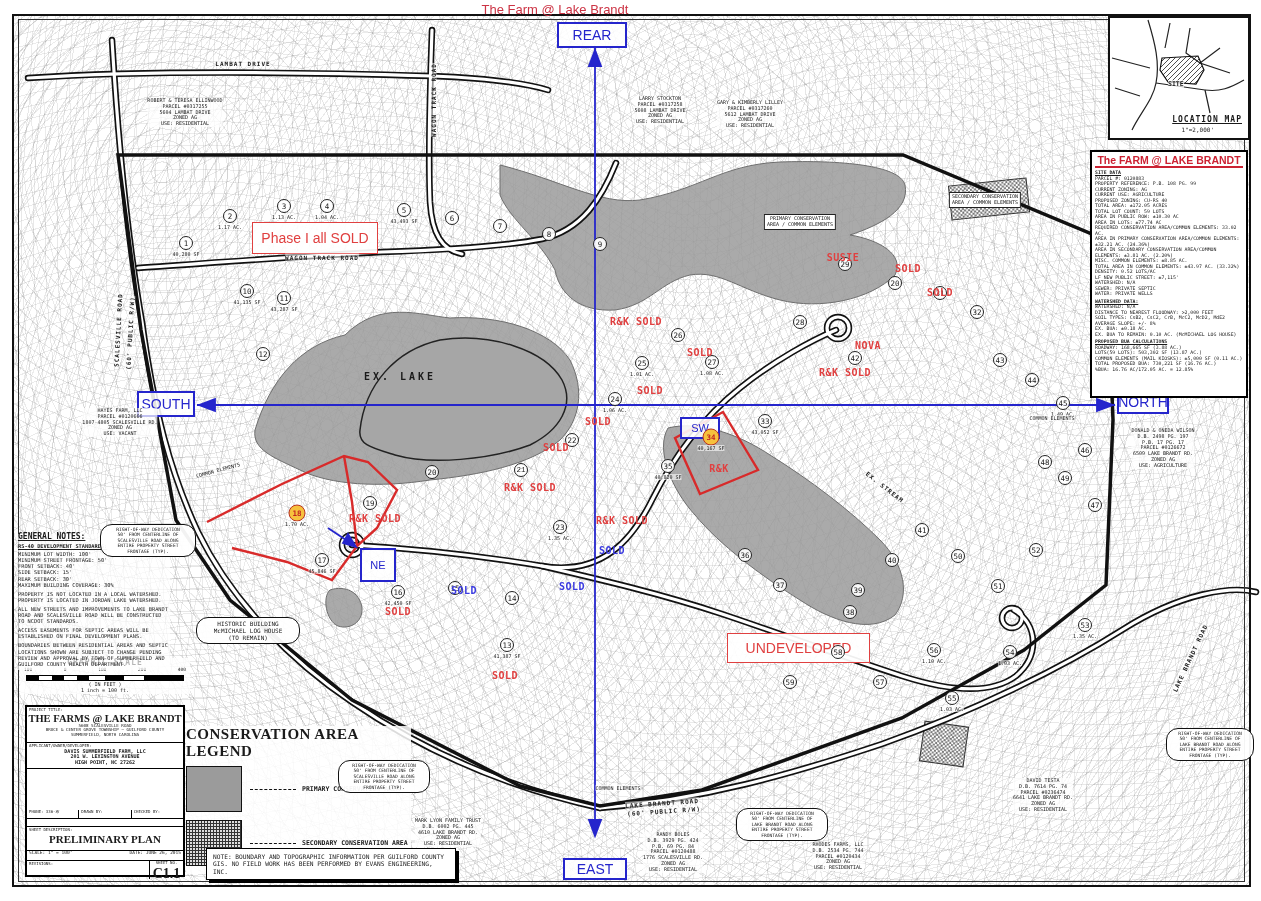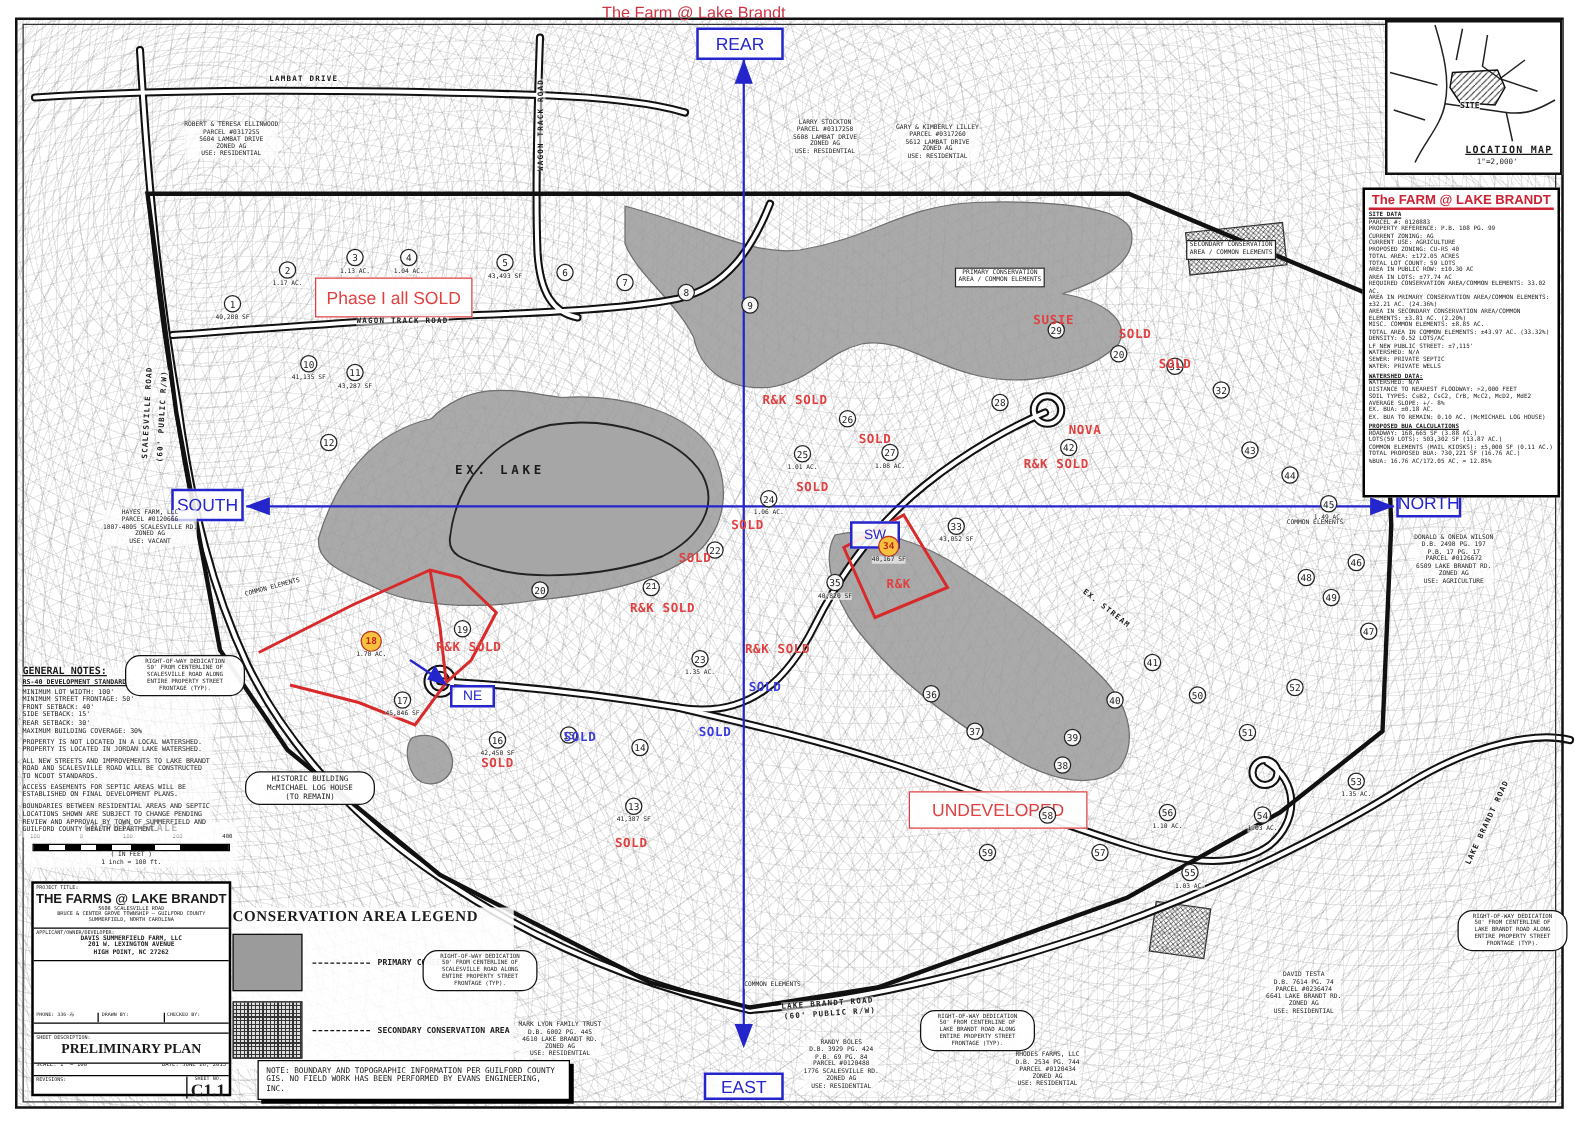--- a/index.html
+++ b/index.html
@@ -54,35 +54,35 @@
   .locmap{border:2.5px solid #111;background:#fff;}
   .locmap .lm-title{position:absolute;right:6px;bottom:14px;font-size:8px;font-weight:bold;text-decoration:underline;letter-spacing:1px;}
   .locmap .lm-scale{position:absolute;right:34px;bottom:5px;font-size:6px;}
   .locmap .lm-site{position:absolute;left:58px;top:62px;font-size:6.5px;font-weight:bold;background:rgba(255,255,255,.7);}
   .sitedata{border:2px solid #000;background:#fff;padding:2px 3px;overflow:hidden;}
   .sitedata .sd-title{font-family:"Liberation Sans",sans-serif;font-size:10.5px;font-weight:bold;color:#cc2233;
                       text-align:center;border-bottom:2px solid #cc2233;margin-bottom:2px;white-space:nowrap;}
   .sitedata .ln{font-size:4.8px;line-height:5.5px;}
   .sitedata .ln.h{font-weight:bold;text-decoration:underline;margin-top:2px;}
   .legend{background:rgba(255,255,255,.85);}
-  .legend .lg-title{font-family:"Liberation Serif",serif;font-weight:bold;font-size:12px;letter-spacing:.5px;margin-bottom:6px;}
+  .legend .lg-title{font-family:"Liberation Serif",serif;font-weight:bold;font-size:15px;letter-spacing:.5px;margin-bottom:6px;}
   .legend .row{display:flex;align-items:center;margin-bottom:8px;}
   .legend .sw{width:56px;height:46px;border:1.5px solid #111;margin-right:8px;}
   .legend .sw.primary{background:#9b9b9b;}
   .legend .sw.secondary{background:
       repeating-linear-gradient(0deg,transparent 0 2px,#333 2px 3px),
       repeating-linear-gradient(90deg,transparent 0 2px,#333 2px 3px),#ddd;}
   .legend .dash{width:46px;border-top:1.5px dashed #111;margin-right:6px;}
   .legend .lbl{font-size:6.5px;font-weight:bold;}
   .notebox{border:1.5px solid #000;box-shadow:3px 3px 0 #000;background:#fff;
            font-size:6.2px;line-height:7.4px;padding:4px 6px;width:250px;}
   .tblock{border:2px solid #000;background:#fff;}
   .tb-row{position:absolute;left:0;right:0;border-bottom:1.5px solid #000;overflow:hidden;}
   .tb-tiny{font-size:4px;line-height:4.6px;}
-  .tb-proj{font-family:Liberation Sans, sans-serif;font-weight:bold;font-size:10.5px;text-align:center;white-space:nowrap;}
+  .tb-proj{font-family:Liberation Serif, serif;font-weight:bold;font-size:10.5px;text-align:center;white-space:nowrap;}
   .tb-addr{font-size:4.2px;line-height:4.8px;text-align:center;}
   .tb-appl{font-size:5px;line-height:5.6px;font-weight:bold;text-align:center;}
   .tb-firm{font-family:"Liberation Serif",serif;font-weight:bold;font-size:9.5px;}
   .tb-desc{font-family:"Liberation Serif",serif;font-weight:bold;font-size:11px;text-align:center;}
   .tb-sheetno{font-family:"Liberation Serif",serif;font-weight:bold;font-size:14px;text-align:center;}
   .logo-globe{width:30px;height:30px;border-radius:50%;border:1px solid #222;
      background:radial-gradient(circle at 38% 38%, #f2dd7a 0 34%, #4a78d0 35% 100%);position:relative;}
   .logo-globe:before{content:"";position:absolute;left:50%;top:-4px;bottom:-4px;width:1px;background:#111;}
   .logo-globe:after{content:"";position:absolute;top:50%;left:-4px;right:-4px;height:1px;background:#111;}
 </style>
@@ -163,21 +163,21 @@
 
   <div class="frame-outer"></div>
   <div class="frame-inner"></div>
 
   <div class="abs page-title" style="left:555px;top:2px;">The Farm @ Lake Brandt</div>
 
   <div class="abs compass" style="left:557px;top:22px;width:70px;height:26px;">REAR</div>
   <div class="abs compass" style="left:563px;top:838px;width:64px;height:22px;margin-top:20px;">EAST</div>
   <div class="abs compass" style="left:137px;top:391px;width:58px;height:26px;">SOUTH</div>
   <div class="abs compass" style="left:1117px;top:389px;width:52px;height:25px;">NORTH</div>
-  <div class="abs compass" style="left:360px;top:548px;width:36px;height:18px;font-size:11px;">NE</div>
+  <div class="abs compass" style="left:360px;top:548px;width:36px;height:34px;font-size:11px;">NE</div>
   <div class="abs compass" style="left:680px;top:417px;width:40px;height:22px;font-size:11px;">SW</div>
 
   <div class="abs redbox" style="left:252px;top:222px;width:126px;height:32px;">Phase I all SOLD</div>
   <div class="abs redbox" style="left:727px;top:633px;width:143px;height:30px;">UNDEVELOPED</div>
 
   <div class="abs lake-label" style="left:400px;top:371px;">EX. LAKE</div>
 
   <div class="abs locmap" style="left:1108px;top:16px;width:142px;height:124px;">
     <svg width="137" height="119" viewBox="0 0 137 119">
       <defs>

